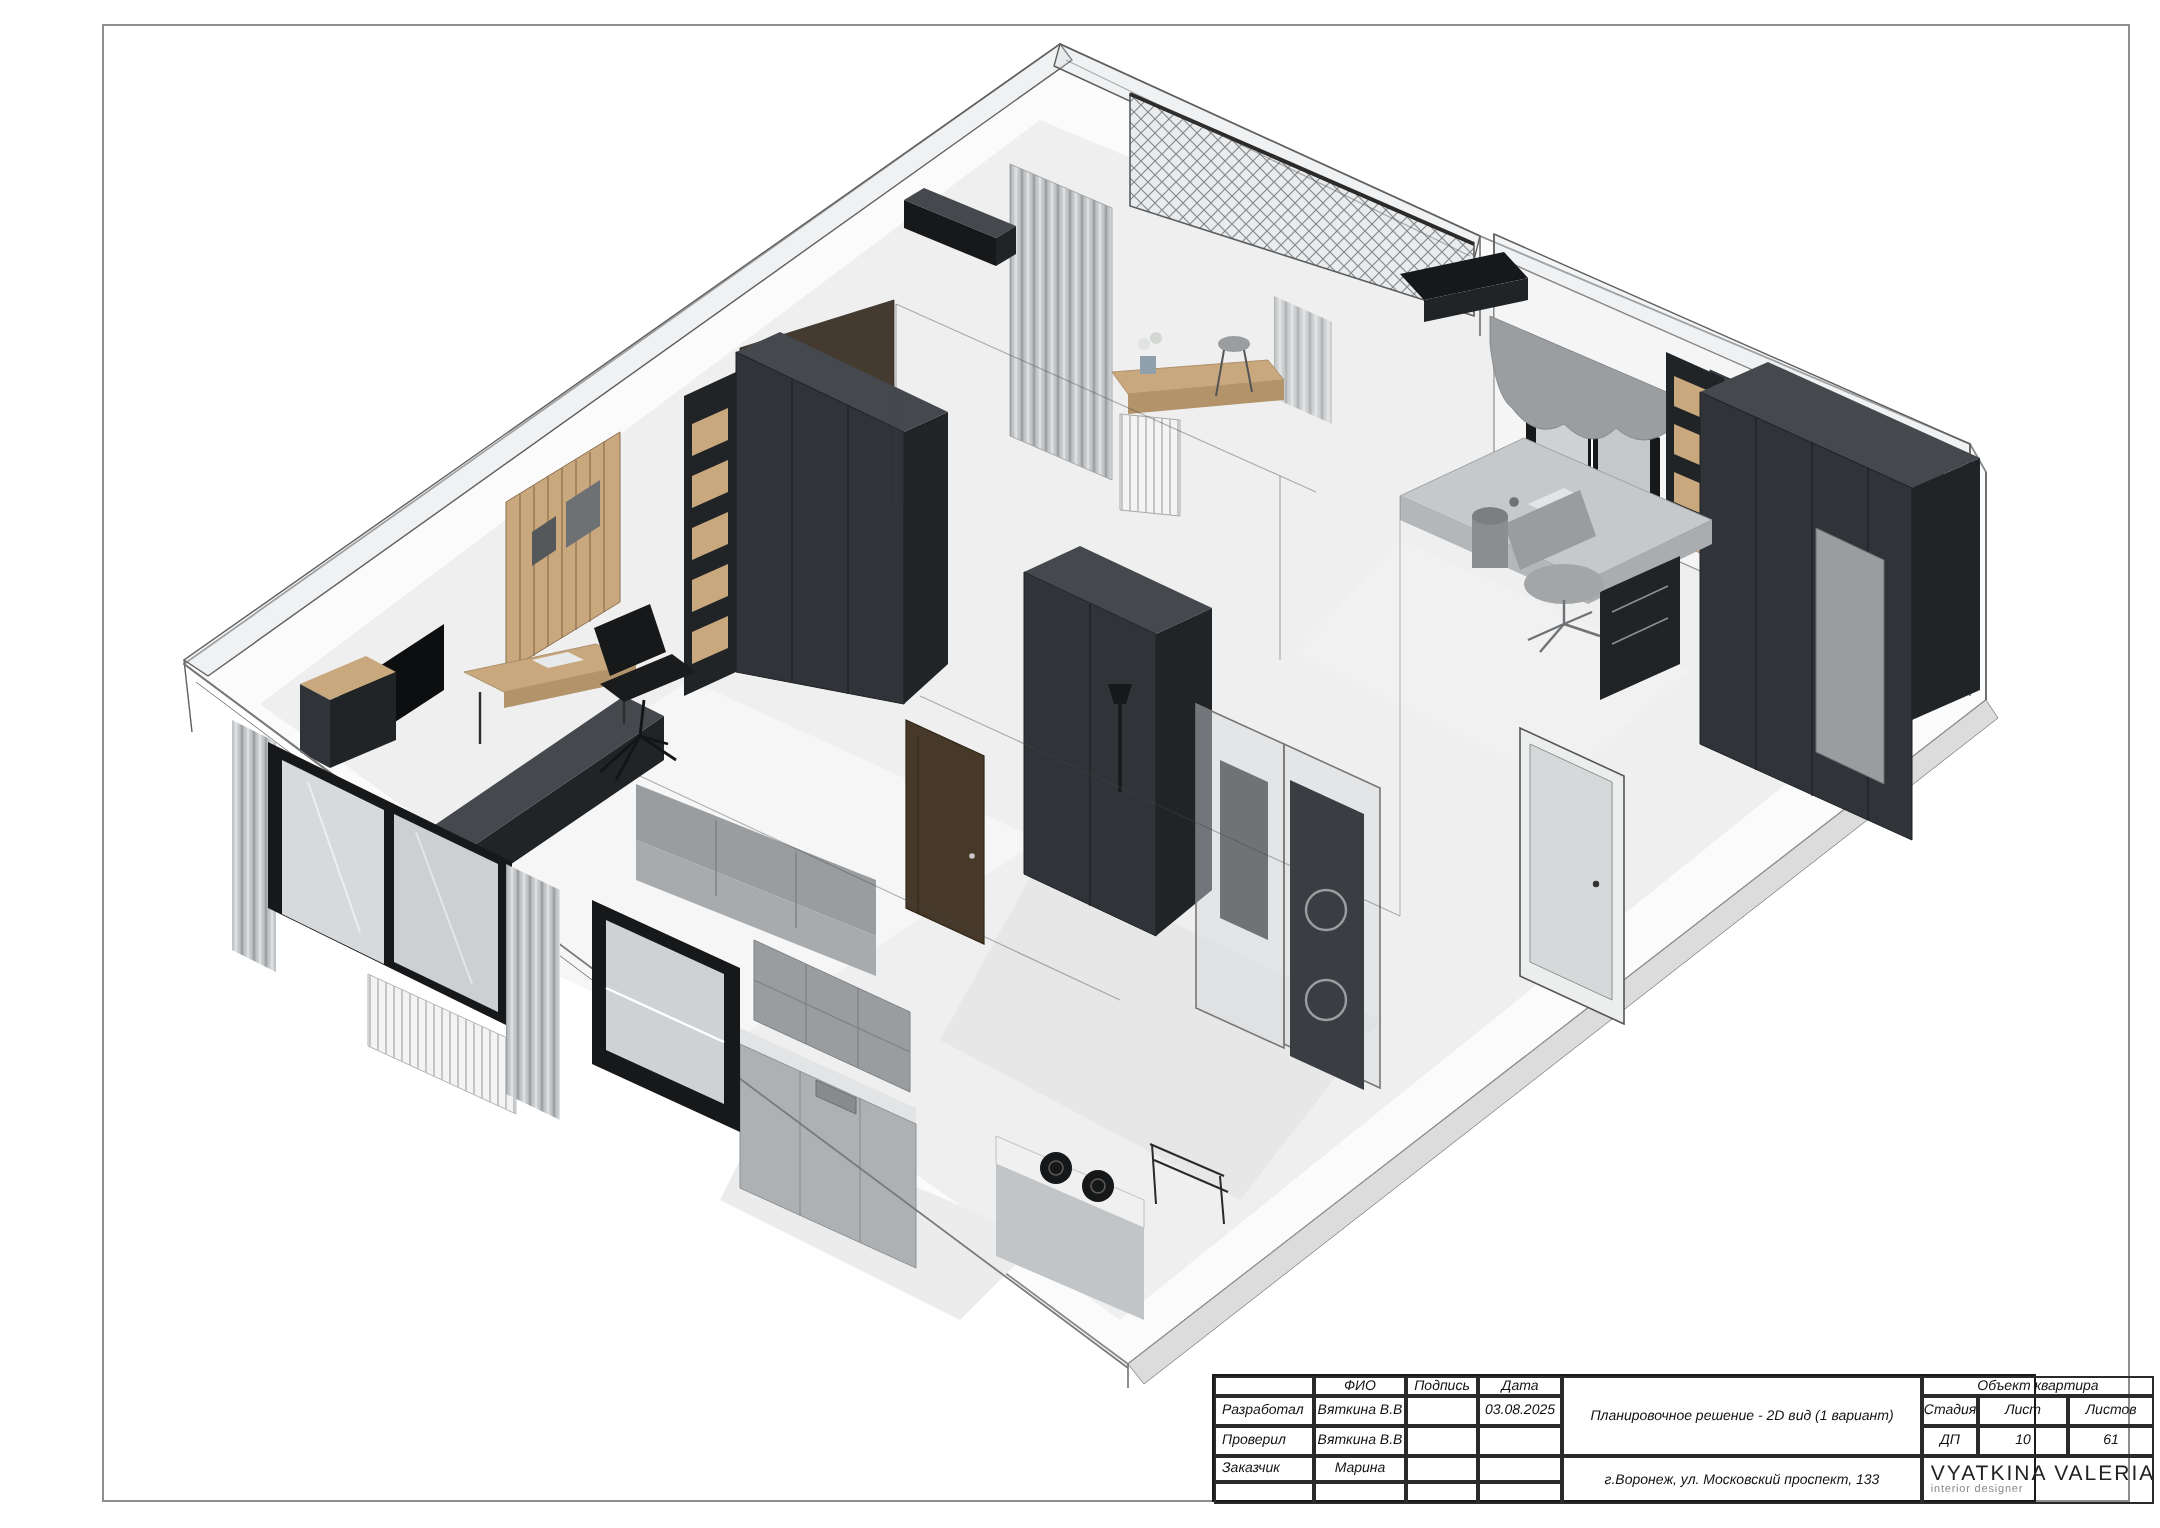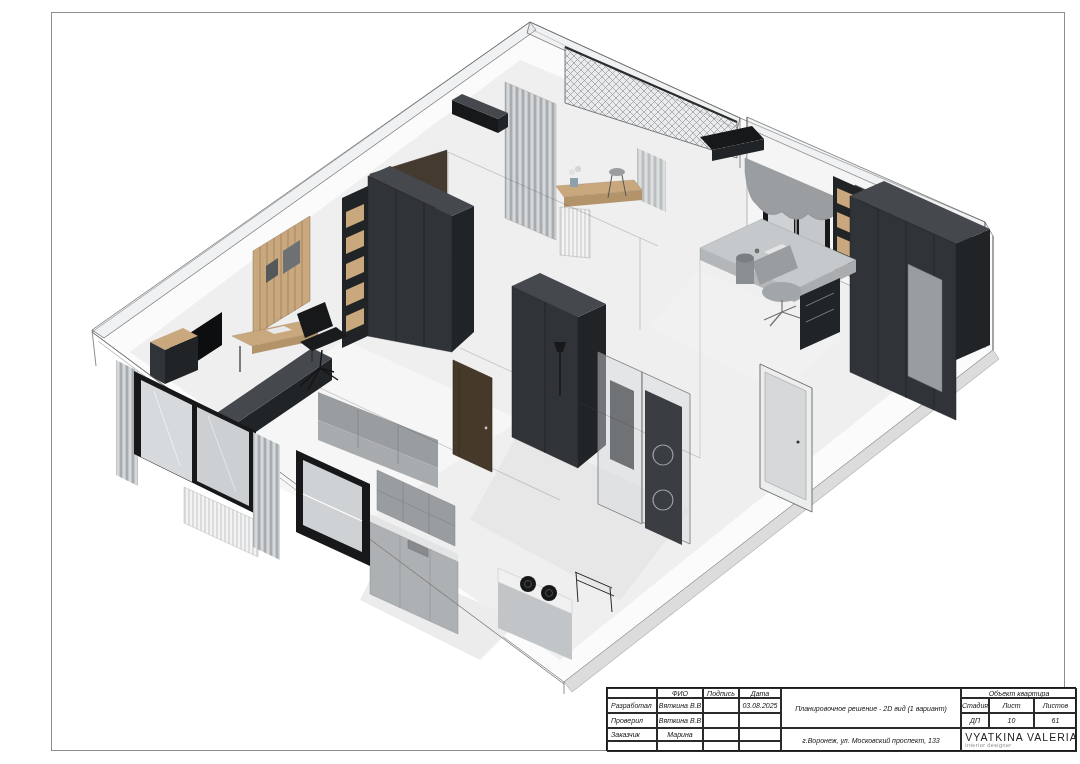--- a/index.html
+++ b/index.html
@@ -8,21 +8,21 @@
   .frame{position:absolute;left:51px;top:12px;width:1012px;height:737px;
          border:1.3px solid var(--frame,#8d8d8d);}
   svg.scene{position:absolute;left:0;top:0;}
   svg.scene *{vector-effect:non-scaling-stroke;}
   .f-wood{fill:var(--wood)} .f-woodd{fill:var(--wood_dark)}
   .f-dark{fill:var(--furniture_dark)} .f-darker{fill:var(--furniture_darker)}
   .f-top{fill:var(--furniture_top)} .f-black{fill:var(--black)}
   .f-brown{fill:var(--brown_door)} .f-abrown{fill:var(--accent_brown_wall)} .f-glass{fill:var(--glass)}
   .f-gray{fill:var(--gray_mid)} .f-soft{fill:var(--gray_soft)}
   
-  .stamp{position:absolute;left:606px;top:687px;width:470px;height:64px;background:#fff;
+  .stamp{position:absolute;left:606px;top:687px;width:412px;height:64px;background:#fff;
          border:1.5px solid #1a1a1a;box-sizing:border-box;}
   .cell{position:absolute;box-sizing:border-box;border:0.8px solid #2a2a2a;
         font-size:7px;font-style:italic;color:#111;display:flex;align-items:center;
         justify-content:center;overflow:hidden;white-space:nowrap;}
   .cell.lbl{justify-content:flex-start;padding-left:3px;}
   .logo-cell{display:flex;align-items:center;justify-content:center;gap:5px;font-style:normal;}
   .brand{font-size:10.5px;letter-spacing:1px;color:#222;line-height:10px;}
   .tagline{font-size:5.5px;color:#8a8a8a;letter-spacing:.4px;line-height:6px;}
 </style>
 </head>

